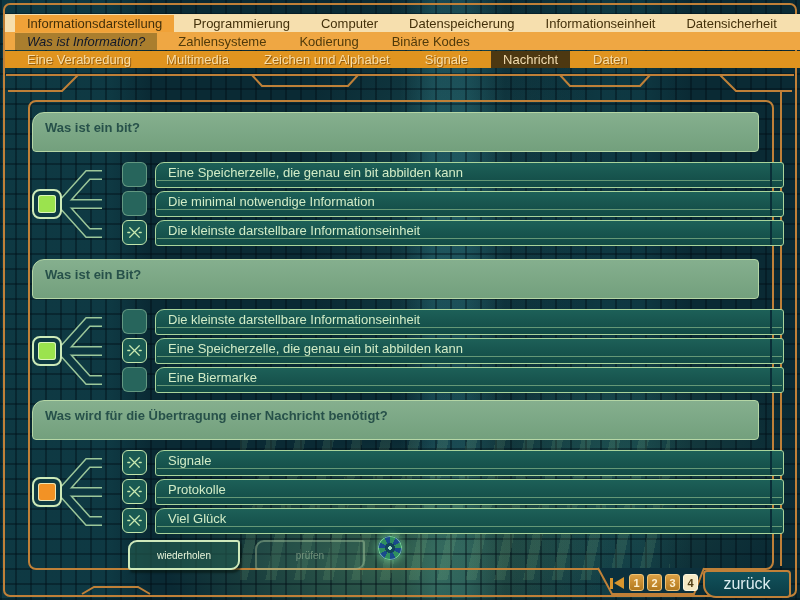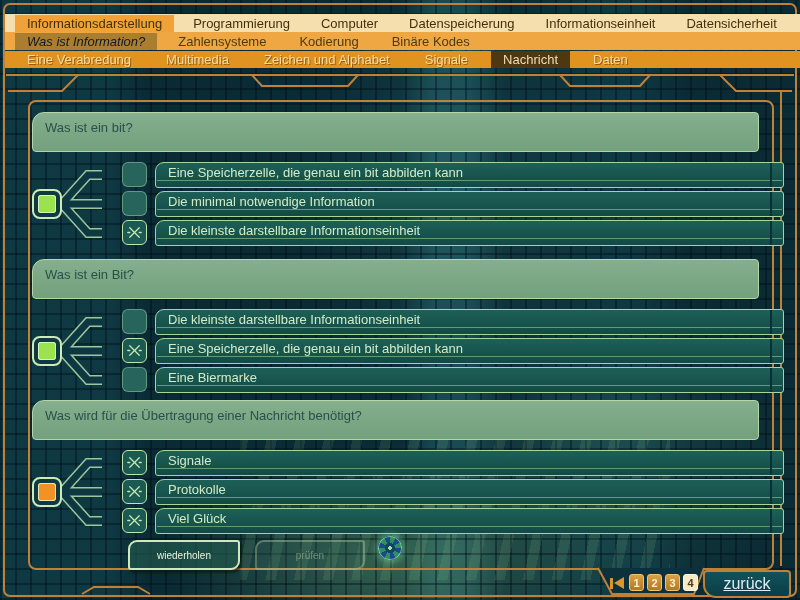--- a/index.html
+++ b/index.html
@@ -47,21 +47,21 @@
   .menu3 .m-item{text-shadow:1px 1px 0 rgba(90,50,0,0.55);}
   .m-item{white-space:nowrap;padding:1px 12px;cursor:default;}
   .m-item[data-active="true"].m1{background:#f0a238;}
   .m-item[data-active="true"].m2{background:#aa7e2e;color:#0f172a;font-style:italic;}
   .m-item[data-active="true"].m3{background:#4d3811;color:#f3ddb0;text-shadow:none;}
   
   .qgroup{position:absolute;left:0;width:800px;height:136px;}
   .qbox{position:absolute;left:32px;top:0;width:727px;height:40px;
     background:linear-gradient(#85af8e,#73a07d);
     border:1px solid #b5d6a5;border-radius:12px 4px 4px 4px;
-    color:#27514a;font-size:13px;padding:7px 0 0 12px;box-sizing:border-box;}
+    color:#27514a;font-size:13px;padding:7px 0 0 12px;box-sizing:border-box;font-weight:bold;}
   .arow{position:absolute;left:0;width:800px;height:26px;margin-left:28px;}
   .r1{top:50px}.r2{top:79px}.r3{top:108px}
   .checkbox{position:absolute;left:94px;top:0;width:25px;height:25px;border-radius:6px;
     background:#27655c;border:1px solid rgba(150,195,160,0.55);box-sizing:border-box;
     display:flex;align-items:center;justify-content:center;color:#c8e9b0;}
   .checkbox svg{display:none;width:19px;height:19px;}
   .checkbox[data-checked="true"]{background:#1a5a52;border:1px solid #c2e5ab;}
   .checkbox[data-checked="true"] svg{display:block;}
   .abar{position:absolute;left:127px;top:0;width:629px;height:26px;box-sizing:border-box;
     background:linear-gradient(#1d6058,#124a45);
@@ -101,21 +101,21 @@
   .pg-arrow .tri{width:0;height:0;border-top:6px solid transparent;border-bottom:6px solid transparent;
     border-right:10px solid #d9962e;}
   .page-btn{position:absolute;top:574px;width:15px;height:17px;box-sizing:border-box;
     border-radius:3px;font-size:11px;font-weight:bold;display:flex;align-items:center;justify-content:center;
     background:linear-gradient(#dca044,#b2791f);border:1px solid #f0c273;color:#fdf0d0;cursor:pointer;}
   .page-btn[data-current="true"]{background:#f6e9c4;color:#503c12;border:1px solid #fff8e0;}
   .p1{left:629px}.p2{left:647px}.p3{left:665px}.p4{left:683px}
   .btn-back{position:absolute;left:703px;top:570px;width:88px;height:28px;box-sizing:border-box;
     background:linear-gradient(#11525c,#0b3d46);border:2px solid #c08038;
     border-radius:4px 4px 4px 13px;color:#dcedf0;font-size:16px;
-    display:flex;align-items:center;justify-content:center;cursor:pointer;text-decoration:underline;}
+    display:flex;align-items:center;justify-content:center;cursor:pointer;}
 </style>
 </head>
 <body>
 
 <div class="screen">
   <div class="bg"></div>
   <div class="bg-grid"></div>
   <div class="bg-rays"></div>
 
   <div class="outer-frame"></div>

